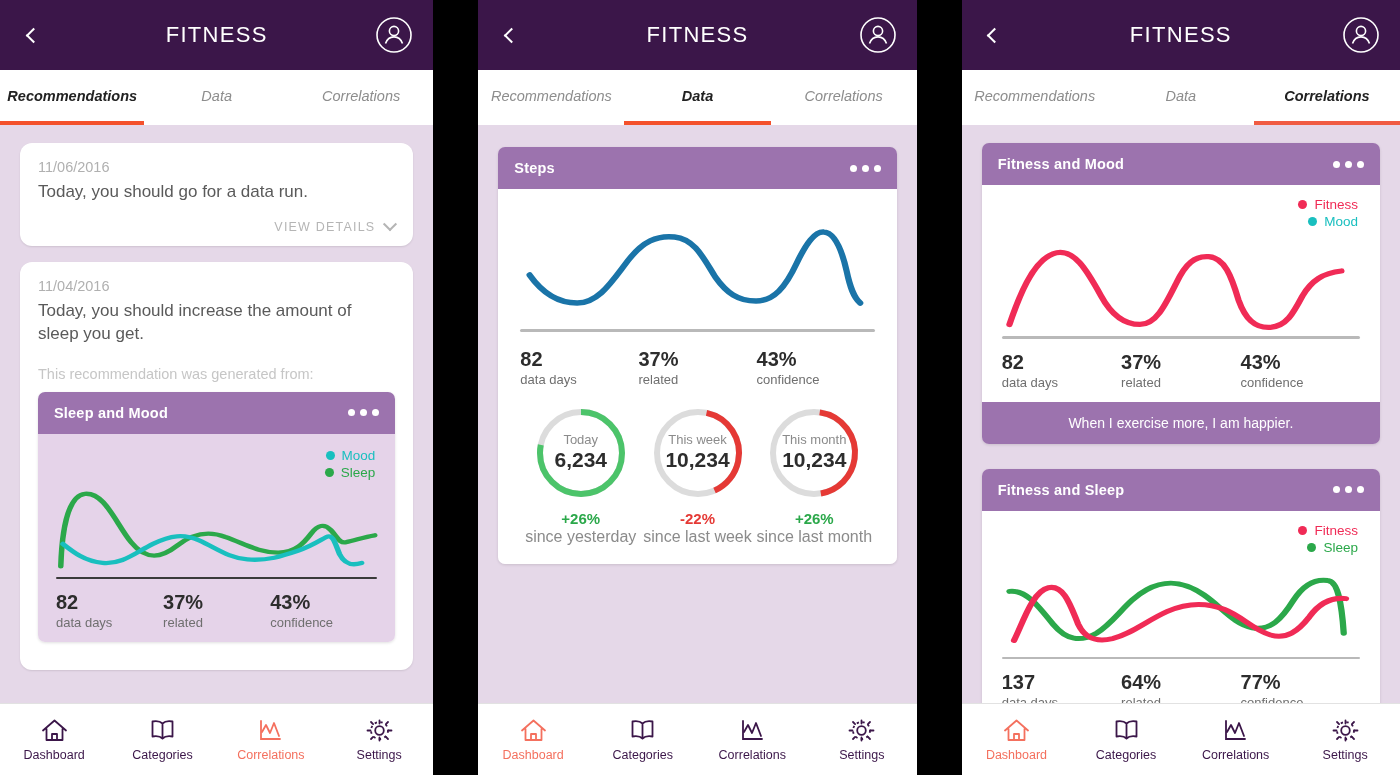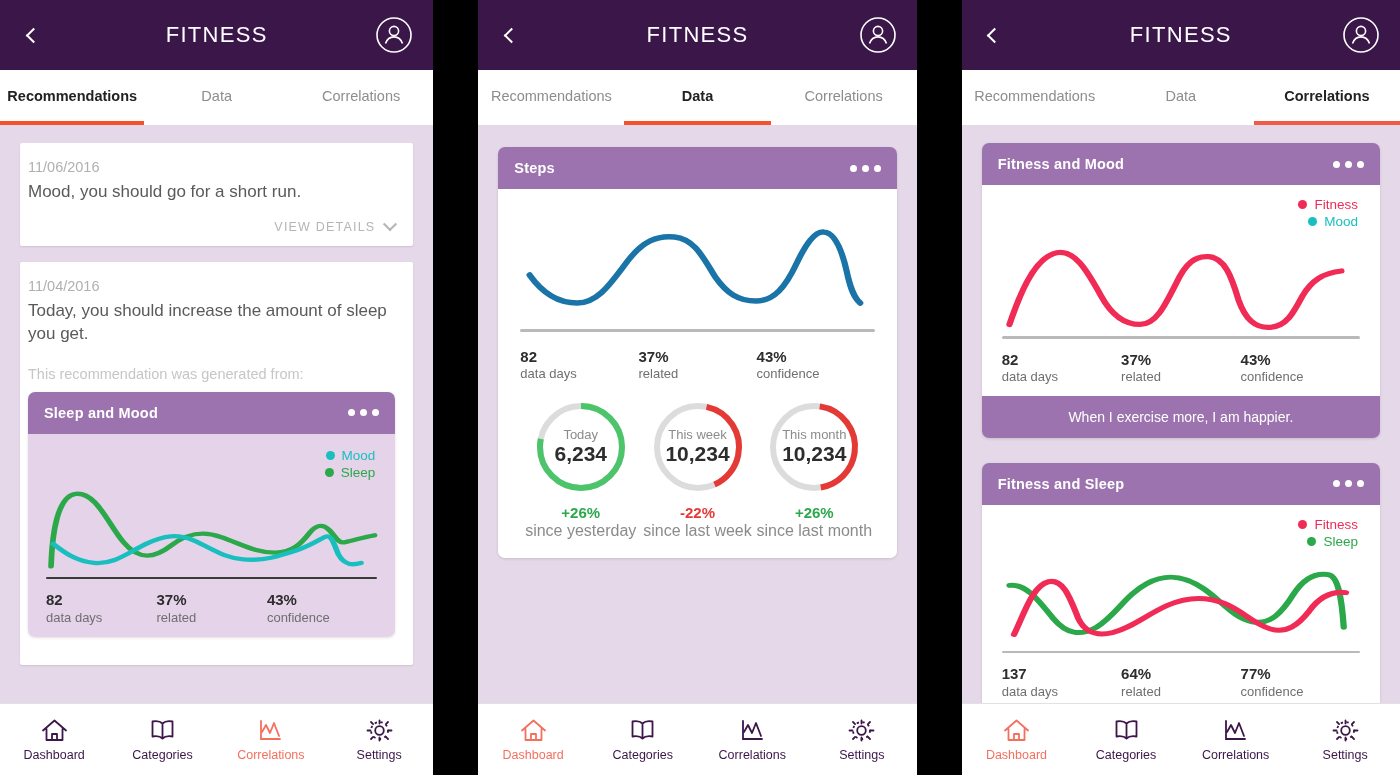--- a/index.html
+++ b/index.html
@@ -46,37 +46,38 @@
 
   
   .tabs {
     height: 55px; background: #fff; display: flex; flex: 0 0 55px;
     position: relative; align-items: stretch;
   }
   .tab {
     flex: 1; display: flex; align-items: center; justify-content: center;
     font-size: 14.5px; color: #8d8d8d; position: relative; cursor: pointer;
     padding-bottom: 3px;
+    font-style: italic;
   }
   .tab.active { color: #222; font-weight: 700; }
   .tab .underline {
     position: absolute; bottom: 0; left: 0; right: 0; height: 4px; background: transparent;
   }
   .tab.active .underline { background: #F4512C; }
   .tab.active.soft .underline { background: #F05B43; }
 
   
   .body {
     flex: 1 1 auto; background: #E5D8E8; overflow: hidden; position: relative;
   }
   .scrollarea { padding: 18px 20px 0 20px; }
 
   
   .rec-card {
-    background: #fff; border-radius: 2px; padding: 16px 18px 12px 8px;
+    background: #fff; border-radius: 12px; padding: 16px 18px 12px 18px;
     margin-bottom: 16px; box-shadow: 0 1px 2px rgba(0,0,0,.10);
   }
   .rec-date { color: #b0b0b0; font-size: 14.5px; margin-bottom: 6px; }
   .rec-text { color: #5a5a5a; font-size: 17px; line-height: 1.35; }
   .rec-action {
     display: flex; align-items: center; justify-content: flex-end;
     color: #b5b5b5; font-size: 12.5px; letter-spacing: 1.2px;
     margin-top: 16px; cursor: pointer;
   }
   .chev-d, .chev-u {
@@ -103,21 +104,21 @@
   .legend-row { display: flex; align-items: center; gap: 7px; font-size: 13.5px; font-weight: 500; }
   .legend-row i { width: 9px; height: 9px; border-radius: 50%; display: block; }
 
   .chartwrap { position: relative; }
   .chartwrap svg { display: block; width: 100%; }
   .axis { height: 2.5px; background: #3a3a3a; margin: 2px 4px 0 4px; border-radius: 2px; }
   .axis.grey { background: #b9b9b9; height: 2.5px; }
 
   .stats { display: flex; margin-top: 12px; padding: 0 4px; }
   .stat { flex: 1; }
-  .stat .v { font-size: 15px; font-weight: 700; color: #2d2d2d; line-height: 1.15; }
+  .stat .v { font-size: 20px; font-weight: 700; color: #2d2d2d; line-height: 1.15; }
   .stat .l { font-size: 13px; color: #6f6f6f; margin-top: 1px; }
 
   .insight {
     background: #9C73AE; color: #fff; text-align: center;
     font-size: 14px; padding: 13px 10px;
   }
 
   
   .gauges { display: flex; justify-content: space-between; margin-top: 18px; padding: 0 6px; }
   .gauge { flex: 1; display: flex; flex-direction: column; align-items: center; }
@@ -181,21 +182,21 @@
         <span>Correlations</span>
         <span class="underline"></span>
       </div>
     </div>
 
     <div class="body">
       <div class="scrollarea">
 
         <div class="rec-card">
           <div class="rec-date">11/06/2016</div>
-          <div class="rec-text">Mood, you should go for a short run.</div>
+          <div class="rec-text">Today, you should go for a data run.</div>
           <div class="rec-action">
             <span>VIEW DETAILS</span>
             <span class="chev-d"></span>
           </div>
         </div>
 
         <div class="rec-card">
           <div class="rec-date">11/04/2016</div>
           <div class="rec-text">Today, you should increase the amount of sleep you get.</div>
           <div class="rec-gen-label">This recommendation was generated from:</div>

